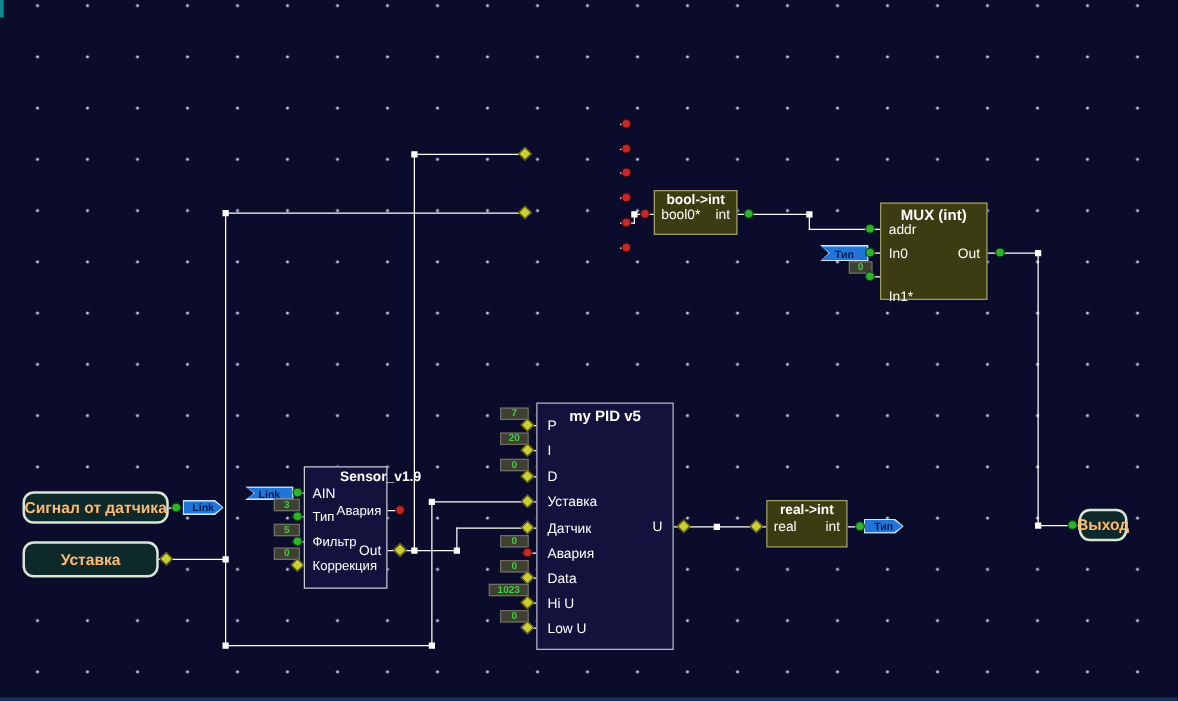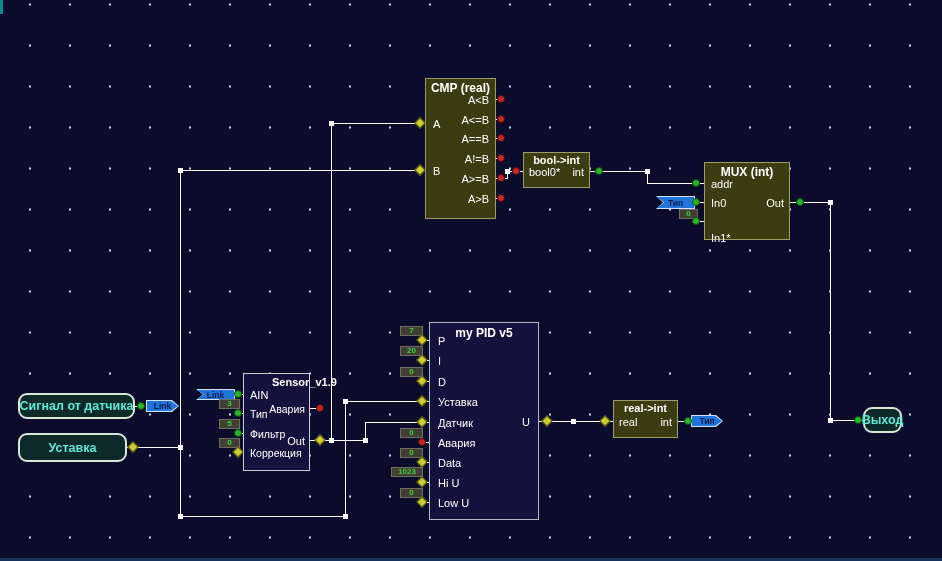--- a/index.html
+++ b/index.html
@@ -11,21 +11,21 @@
     font-family:"Liberation Sans",sans-serif;
   }
   .blk{position:absolute;box-sizing:border-box;color:#fff;}
   .blk.olive{background:#3c3c12;border:1px solid #9c9c64;}
   .blk.navy{background:#12123c;border:1px solid #b4b8c6;}
   .btitle{position:absolute;left:0;right:0;text-align:center;font-weight:bold;font-size:12px;color:#fff;white-space:nowrap;}
   .btitle.sm{font-size:11px;}
   .lbl{position:absolute;font-size:11px;height:14px;line-height:14px;color:#fff;white-space:nowrap;}
   .lbl.r{text-align:right;}
   .term{position:absolute;box-sizing:border-box;border-radius:9px;background:#0d2929;border:2px solid #d8e6d8;
-        color:#5eead4;font-weight:bold;font-size:12.5px;display:flex;align-items:center;justify-content:center;white-space:nowrap;}
+        color:#fdba74;font-weight:bold;font-size:12.5px;display:flex;align-items:center;justify-content:center;white-space:nowrap;}
   .wire{position:absolute;background:#ffffff;}
   .node{position:absolute;width:5px;height:5px;background:#ffffff;}
   .pc{position:absolute;width:6px;height:6px;border-radius:50%;border:1px solid;}
   .pc.g{background:#2cb42c;border-color:#0c4a0c;}
   .pc.r{background:#c62828;border-color:#4a0c0c;}
   .pd{position:absolute;width:6px;height:6px;background:#ccce34;border:1px solid #55550a;transform:rotate(45deg);}
   .badge{position:absolute;box-sizing:border-box;background:#3f3f33;border:1px solid #6d6d62;color:#3fd03f;
          font-size:8px;font-weight:bold;text-align:center;line-height:8px;}
   .flag{position:absolute;}
   .flag .fo{position:absolute;inset:0;background:#cfe2f8;}
@@ -101,31 +101,20 @@
   <div class="node" style="left:828px;top:200px;"></div>
   <div class="node" style="left:343px;top:399px;"></div>
   <div class="node" style="left:571px;top:419px;"></div>
   <div class="node" style="left:828px;top:418px;"></div>
   <div class="node" style="left:363px;top:438px;"></div>
   <div class="node" style="left:329px;top:438px;"></div>
   <div class="node" style="left:178px;top:445px;"></div>
   <div class="node" style="left:178px;top:514px;"></div>
   <div class="node" style="left:343px;top:514px;"></div>
 
-  <div class="blk olive" style="left:425px;top:78px;width:71px;height:141px;">
-    <div class="btitle" style="top:2px;">CMP (real)</div>
-    <div class="lbl" style="left:7px;top:38px;">A</div>
-    <div class="lbl" style="left:7px;top:85px;">B</div>
-    <div class="lbl r" style="right:6px;top:14px;">A&lt;B</div>
-    <div class="lbl r" style="right:6px;top:34px;">A&lt;=B</div>
-    <div class="lbl r" style="right:6px;top:53px;">A==B</div>
-    <div class="lbl r" style="right:6px;top:73px;">A!=B</div>
-    <div class="lbl r" style="right:6px;top:93px;">A&gt;=B</div>
-    <div class="lbl r" style="right:6px;top:113px;">A&gt;B</div>
-  </div>
 
   <div class="blk olive" style="left:523px;top:152px;width:67px;height:36px;">
     <div class="btitle sm" style="top:1px;">bool-&gt;int</div>
     <div class="lbl" style="left:5px;top:12px;">bool0*</div>
     <div class="lbl r" style="right:5px;top:12px;">int</div>
   </div>
 
   <div class="blk olive" style="left:704px;top:162px;width:86px;height:78px;">
     <div class="btitle" style="top:2px;">MUX (int)</div>
     <div class="lbl" style="left:6px;top:14px;">addr</div>

